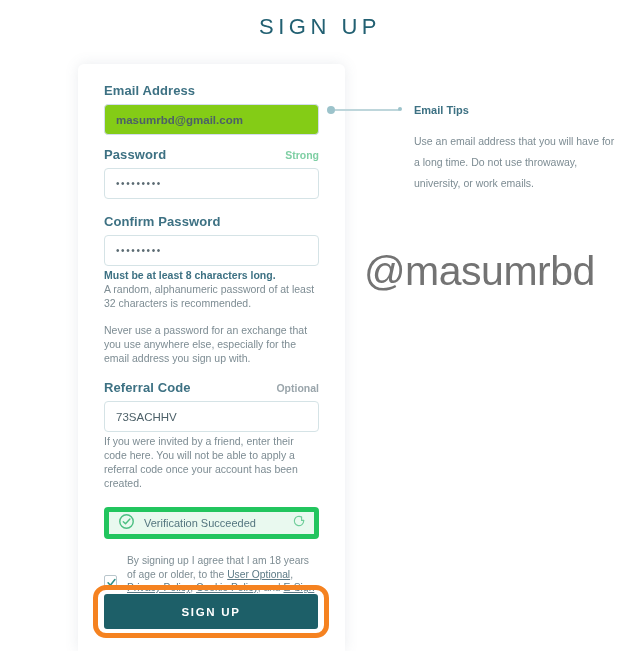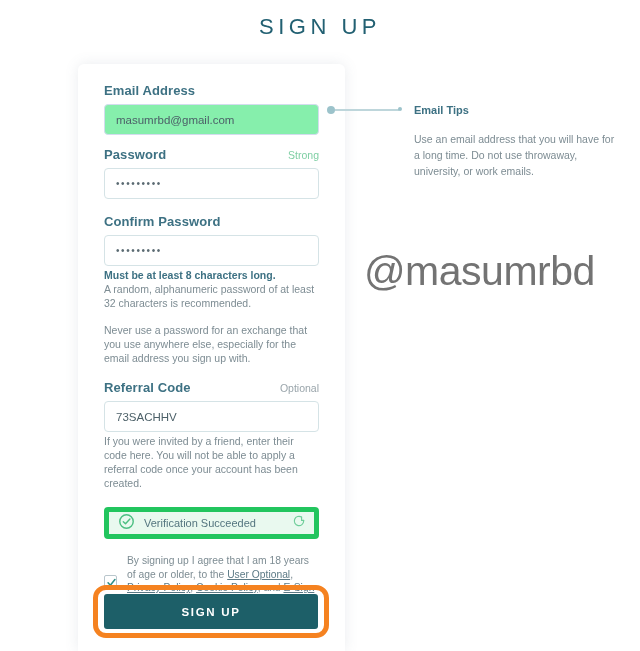--- a/index.html
+++ b/index.html
@@ -51,42 +51,43 @@
   .field-label {
     font-size: 13px;
     font-weight: bold;
     color: #3d7183;
     letter-spacing: 0.1px;
   }
 
   .field-hint {
     font-size: 10.5px;
     color: #9aa5ab;
-    font-weight: 400;
+    font-weight: 700;
   }
   .field-hint.strong { color: #7fcfa4; }
 
   .text-input {
     display: block;
     width: 100%;
     height: 31px;
     margin-top: 6px;
     border: 1px solid #d5e3e6;
     border-radius: 4px;
     background: #ffffff;
     font-family: "Liberation Sans", sans-serif;
     font-size: 11.5px;
     color: #4c6068;
     padding: 0 11px;
     outline: none;
   }
   .text-input.filled-email {
-    background: #86efac;
+    background: #84cc16;
     border-color: #d3dcee;
     color: #4c6068;
+    font-weight: bold;
   }
   .text-input.pwd {
     letter-spacing: 1.6px;
     font-size: 10px;
     color: #5a6a72;
   }
 
   .gap-10 { height: 12px; }
   .gap-14 { height: 15px; }
 
@@ -211,21 +212,21 @@
     top: 104px;
     width: 205px;
   }
   #email-tips-title {
     font-size: 11px;
     font-weight: bold;
     color: #3d7183;
   }
   .tip-para {
     font-size: 10.5px;
-    line-height: 16px;
+    line-height: 21px;
     color: #7d8c93;
     margin-top: 15px;
   }
 
   
   #watermark {
     position: absolute;
     left: 364px;
     top: 248px;
     font-size: 41px;

